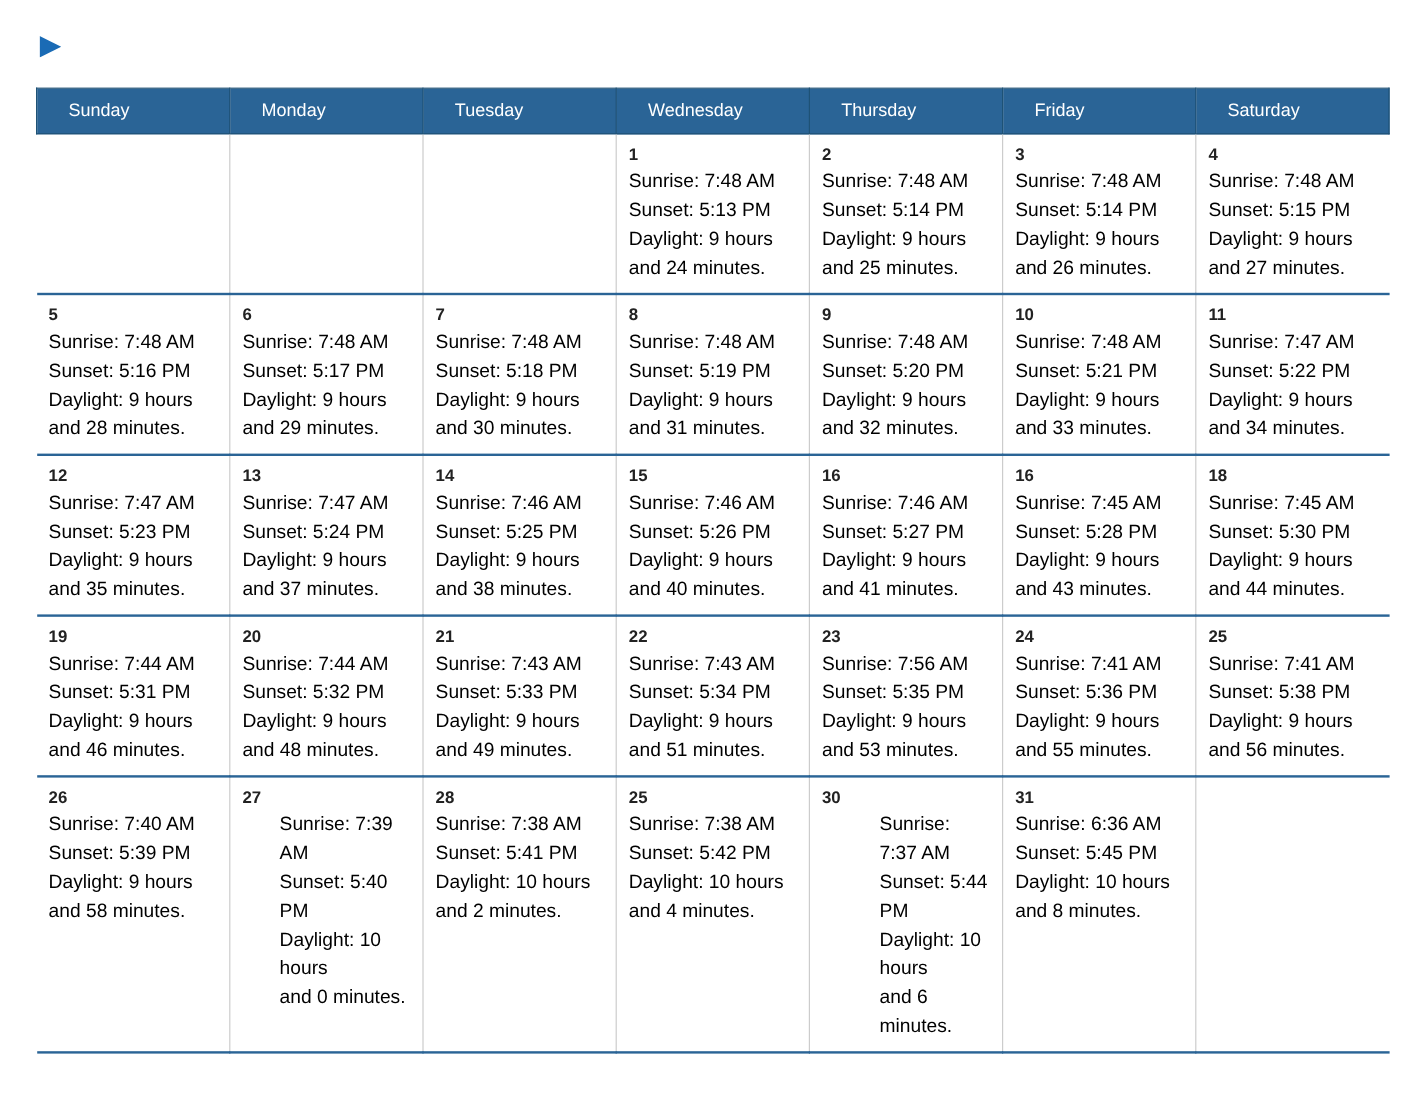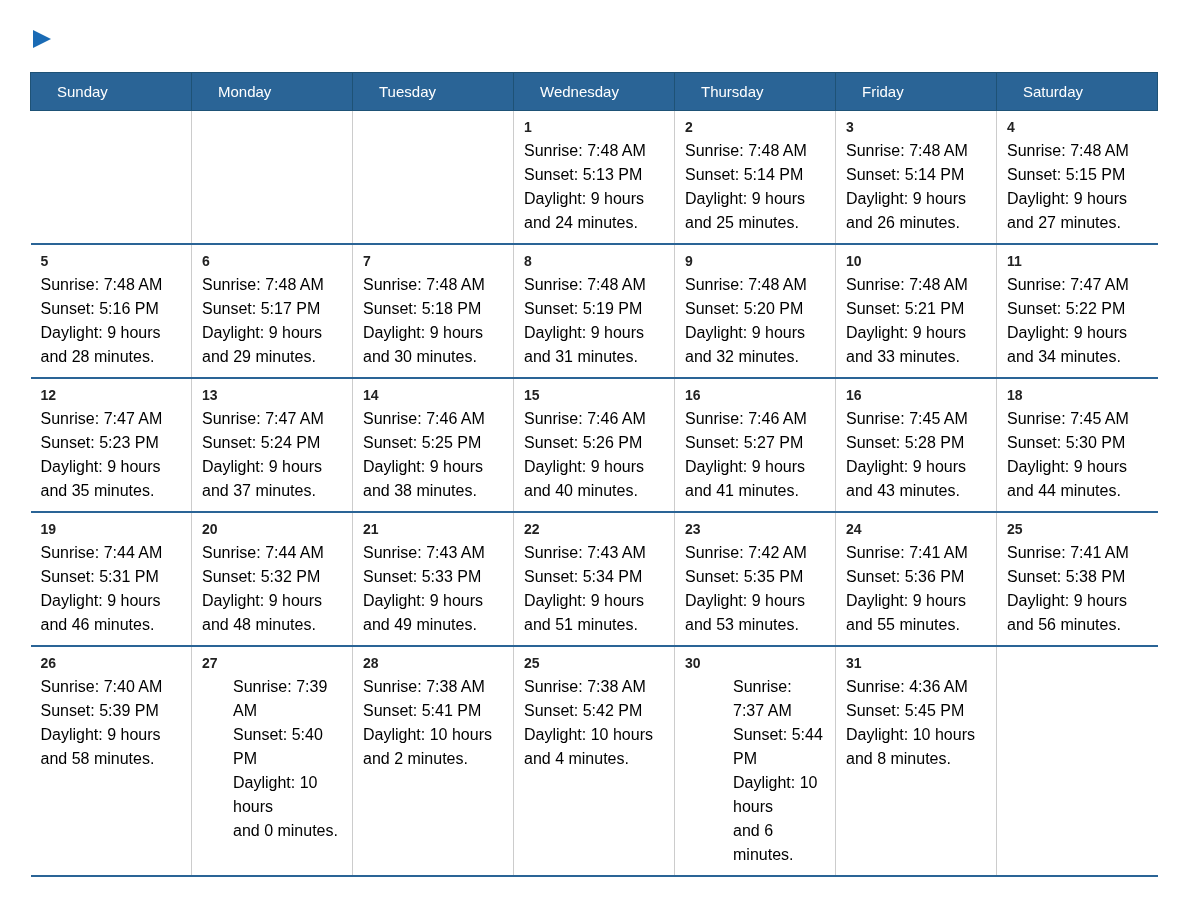--- a/index.html
+++ b/index.html
@@ -280,21 +280,21 @@
         </td>
         <td>
           <span class="day-num">22</span>
           <div class="day-info" style="white-space: pre-line;">Sunrise: 7:43 AM
 Sunset: 5:34 PM
 Daylight: 9 hours
 and 51 minutes.</div>
         </td>
         <td>
           <span class="day-num">23</span>
-          <div class="day-info" style="white-space: pre-line;">Sunrise: 7:42 AM
+          <div class="day-info" style="white-space: pre-line;">Sunrise: 7:56 AM
 Sunset: 5:35 PM
 Daylight: 9 hours
 and 53 minutes.</div>
         </td>
         <td>
           <span class="day-num">24</span>
           <div class="day-info" style="white-space: pre-line;">Sunrise: 7:41 AM
 Sunset: 5:36 PM
 Daylight: 9 hours
 and 55 minutes.</div>
@@ -338,21 +338,21 @@
         </td>
         <td>
           <span class="day-num">30</span>
           <div class="day-info" style="white-space: pre-line; margin-left: 48px;">Sunrise: 7:37 AM
 Sunset: 5:44 PM
 Daylight: 10 hours
 and 6 minutes.</div>
         </td>
         <td>
           <span class="day-num">31</span>
-          <div class="day-info" style="white-space: pre-line;">Sunrise: 4:36 AM
+          <div class="day-info" style="white-space: pre-line;">Sunrise: 6:36 AM
 Sunset: 5:45 PM
 Daylight: 10 hours
 and 8 minutes.</div>
         </td>
         <td class="empty-cell"></td>
       </tr>
     </tbody>
 </table>
 
 </body></html>

